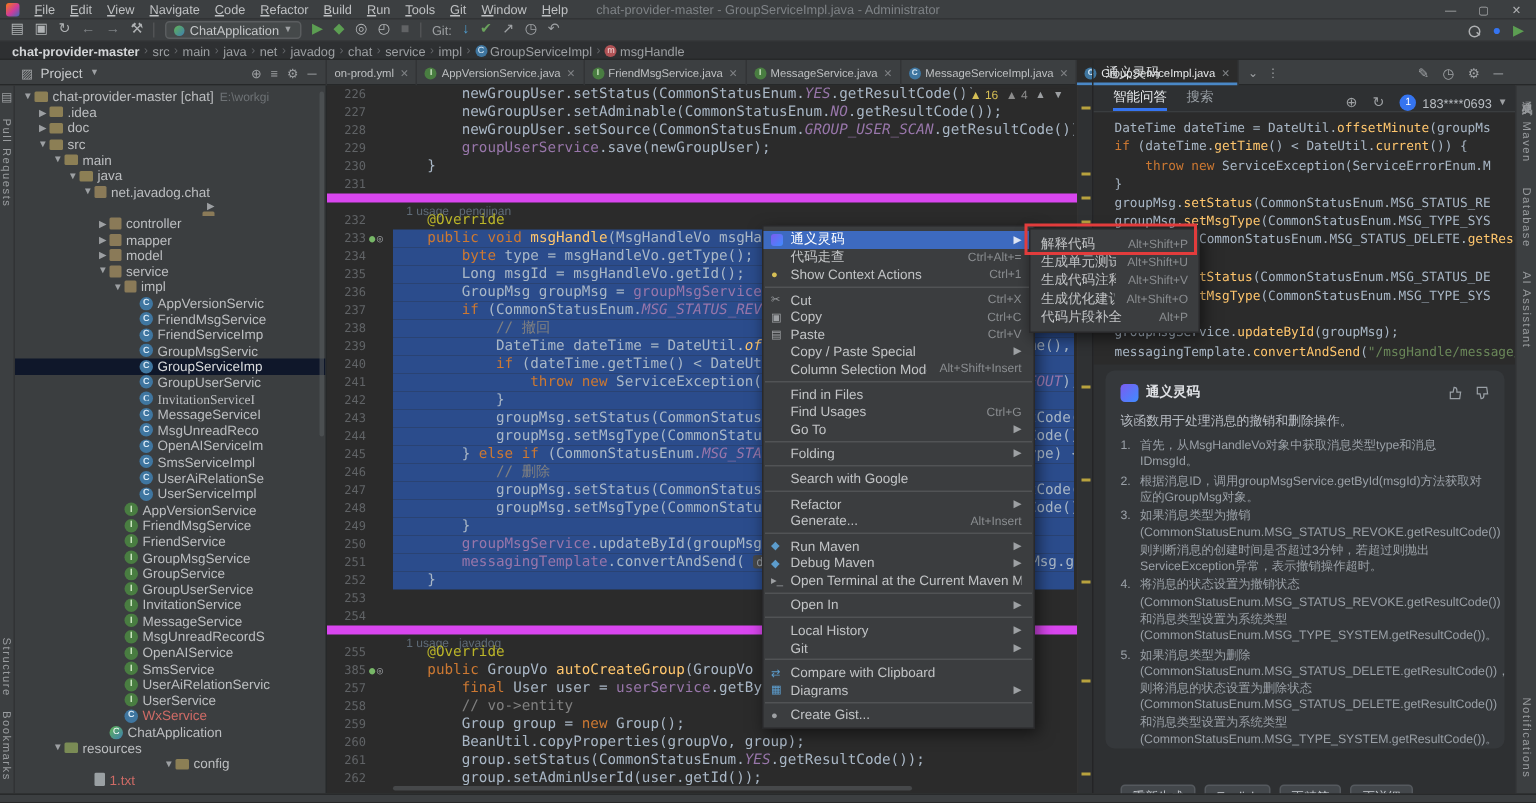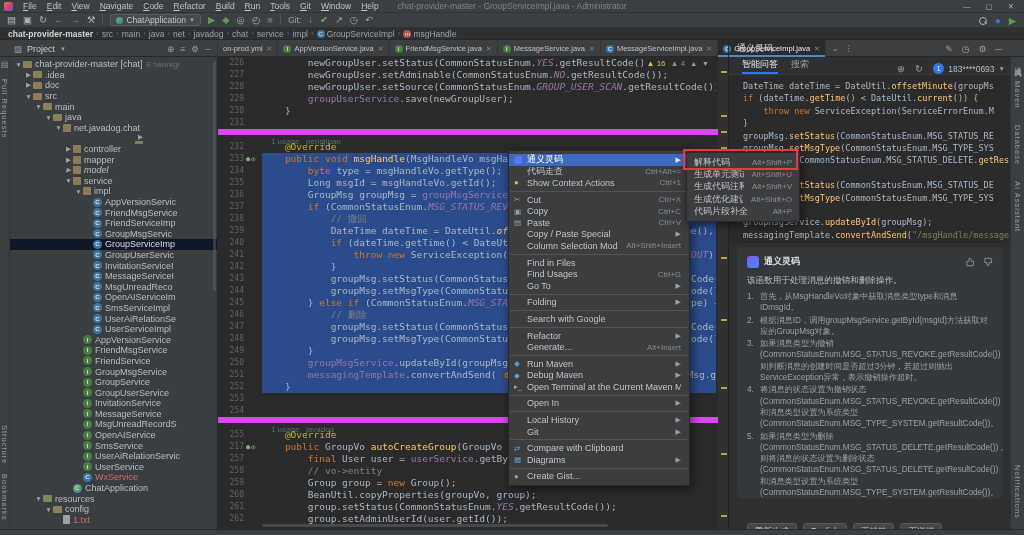--- a/index.html
+++ b/index.html
@@ -335,21 +335,21 @@
       <div class="trow" style="padding-left: 54px;">
         <span class="tw">▶</span>
         <span class="ti ti-pk"></span>
         <span>controller</span>
       </div>
       <div class="trow" style="padding-left: 54px;">
         <span class="tw">▶</span>
         <span class="ti ti-pk"></span>
         <span>mapper</span>
       </div>
-      <div class="trow" style="padding-left: 54px; font-style: italic;">
+      <div class="trow" style="padding-left: 54px;">
         <span class="tw">▶</span>
         <span class="ti ti-pk"></span>
         <span>model</span>
       </div>
       <div class="trow" style="padding-left: 54px;">
         <span class="tw">▼</span>
         <span class="ti ti-pk"></span>
         <span>service</span>
       </div>
       <div class="trow" style="padding-left: 64px;">
@@ -380,21 +380,21 @@
       <div class="trow sel" style="padding-left: 74px;">
         <span class="tw"></span>
         <span class="ti ti-cl">C</span>
         <span>GroupServiceImp</span>
       </div>
       <div class="trow" style="padding-left: 74px;">
         <span class="tw"></span>
         <span class="ti ti-cl">C</span>
         <span>GroupUserServic</span>
       </div>
-      <div class="trow" style="padding-left: 74px;">
+      <div class="trow" style="padding-left: 74px; font-family: Liberation Serif, serif;">
         <span class="tw"></span>
         <span class="ti ti-cl">C</span>
         <span>InvitationServiceI</span>
       </div>
       <div class="trow" style="padding-left: 74px;">
         <span class="tw"></span>
         <span class="ti ti-cl">C</span>
         <span>MessageServiceI</span>
       </div>
       <div class="trow" style="padding-left: 74px;">
@@ -495,21 +495,21 @@
       <div class="trow" style="padding-left: 54px;">
         <span class="tw"></span>
         <span class="ti ti-app">C</span>
         <span>ChatApplication</span>
       </div>
       <div class="trow" style="padding-left: 24px;">
         <span class="tw">▼</span>
         <span class="ti ti-res"></span>
         <span>resources</span>
       </div>
-      <div class="trow" style="padding-left: 34px;">
+      <div class="trow" style="padding-left: 34px; justify-content: center;">
         <span class="tw">▼</span>
         <span class="ti ti-fo"></span>
         <span>config</span>
       </div>
       <div class="trow red" style="padding-left: 44px;">
         <span class="tw"></span>
         <span class="ti ti-file"></span>
         <span>1.txt</span>
       </div>
     </div>
@@ -559,21 +559,21 @@
       <div class="erow sel"><span class="ln">247</span><div class="codeline"><span class="sg-p">            groupMsg.setStatus(CommonStatusEnum.</span><span class="sg-c">MSG_STATUS_DELETE</span><span class="sg-p">.getResultCode());</span></div></div>
       <div class="erow sel"><span class="ln">248</span><div class="codeline"><span class="sg-p">            groupMsg.setMsgType(CommonStatusEnum.</span><span class="sg-c">MSG_TYPE_SYSTEM</span><span class="sg-p">.getResultCode());</span></div></div>
       <div class="erow sel"><span class="ln">249</span><div class="codeline"><span class="sg-p">        }</span></div></div>
       <div class="erow sel"><span class="ln">250</span><div class="codeline"><span class="sg-p">        </span><span class="sg-f">groupMsgService</span><span class="sg-p">.updateById(groupMsg);</span></div></div>
       <div class="erow sel"><span class="ln">251</span><div class="codeline"><span class="sg-p">        </span><span class="sg-f">messagingTemplate</span><span class="sg-p">.convertAndSend( </span><span class="sg-h">d:</span><span class="sg-p"> </span><span class="sg-str">"/msgHandle/message/"</span><span class="sg-p"> + groupMsg.getGroupId(), JSONUtil.toJsonStr(msgHandleVo));</span></div></div>
       <div class="erow sel"><span class="ln">252</span><div class="codeline"><span class="sg-p">    }</span></div></div>
       <div class="erow"><span class="ln">253</span><div class="codeline"></div></div>
       <div class="erow"><span class="ln">254</span><div class="codeline"></div></div>
       <div class="erow sep"><span class="ln"></span><div class="codeline"><span class="sg-i">    1 usage   javadog</span></div></div>
       <div class="erow"><span class="ln">255</span><div class="codeline"><span class="sg-p">    </span><span class="sg-a">@Override</span></div></div>
-      <div class="erow"><span class="ln">217</span><span class="gicons"><span style="color:#77b767">●</span><span style="color:#9da0a3">◎</span></span><div class="codeline"><span class="sg-p">    </span><span class="sg-k">public </span><span class="sg-p">GroupVo </span><span class="sg-m">autoCreateGroup</span><span class="sg-p">(GroupVo groupVo) {</span></div></div>
+      <div class="erow"><span class="ln">385</span><span class="gicons"><span style="color:#77b767">●</span><span style="color:#9da0a3">◎</span></span><div class="codeline"><span class="sg-p">    </span><span class="sg-k">public </span><span class="sg-p">GroupVo </span><span class="sg-m">autoCreateGroup</span><span class="sg-p">(GroupVo groupVo) {</span></div></div>
       <div class="erow"><span class="ln">257</span><div class="codeline"><span class="sg-p">        </span><span class="sg-k">final </span><span class="sg-p">User user = </span><span class="sg-f">userService</span><span class="sg-p">.getById(groupVo.getAdminUserId());</span></div></div>
       <div class="erow"><span class="ln">258</span><div class="codeline"><span class="sg-p">        </span><span class="sg-cm">// vo-&gt;entity</span></div></div>
       <div class="erow"><span class="ln">259</span><div class="codeline"><span class="sg-p">        Group group = </span><span class="sg-k">new </span><span class="sg-p">Group();</span></div></div>
       <div class="erow"><span class="ln">260</span><div class="codeline"><span class="sg-p">        BeanUtil.copyProperties(groupVo, group);</span></div></div>
       <div class="erow"><span class="ln">261</span><div class="codeline"><span class="sg-p">        group.setStatus(CommonStatusEnum.</span><span class="sg-c">YES</span><span class="sg-p">.getResultCode());</span></div></div>
       <div class="erow"><span class="ln">262</span><div class="codeline"><span class="sg-p">        group.setAdminUserId(user.getId());</span></div></div>
     </div>
 
   <div class="aipanel">
     <div class="ai-tabs">

